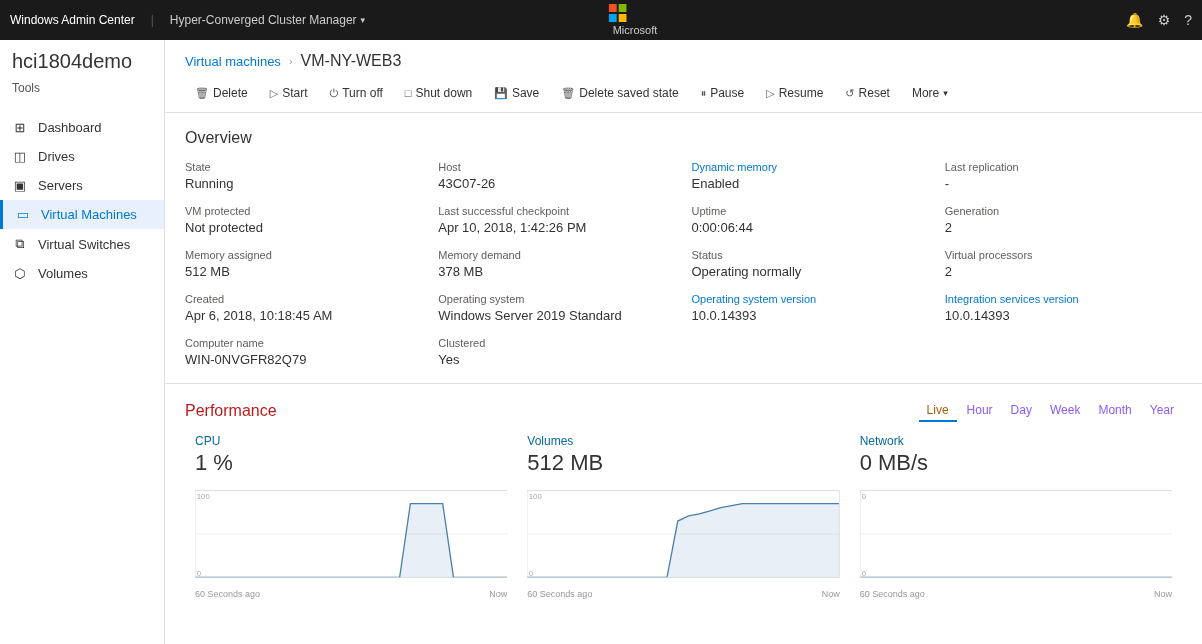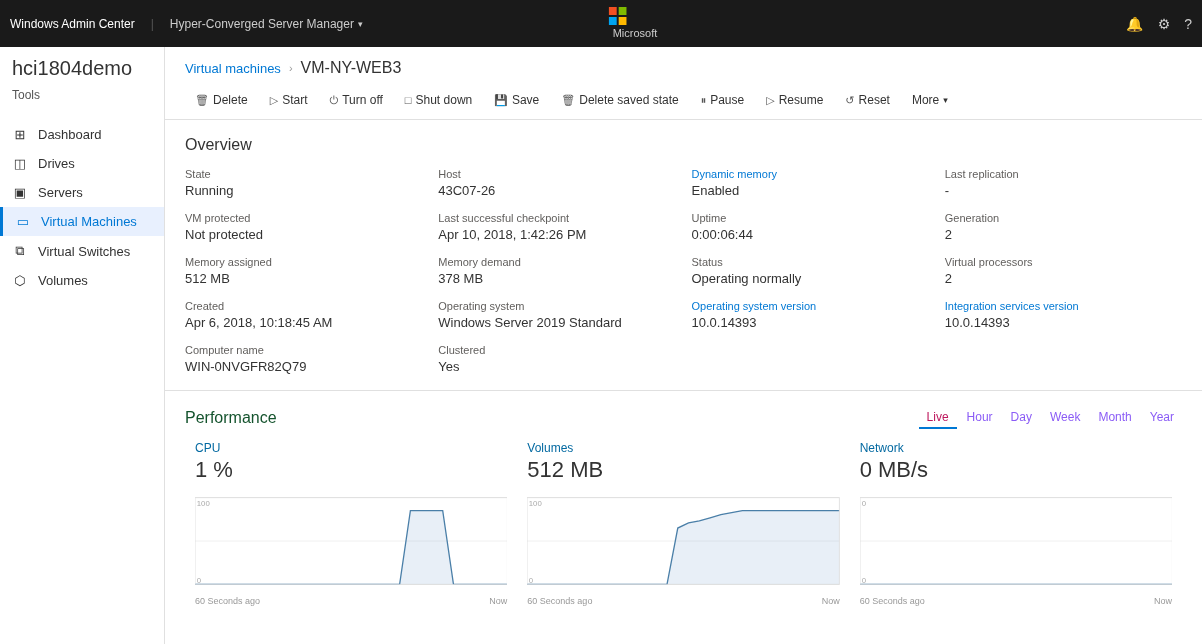--- a/index.html
+++ b/index.html
@@ -2,21 +2,21 @@
 <html><head>
   <meta charset="utf-8">
   <style>
     * { box-sizing: border-box; margin: 0; padding: 0; }
     body { font-family: 'Segoe UI', Arial, sans-serif; font-size: 13px; background: #fff; color: #333; display: flex; flex-direction: column; height: 644px; overflow: hidden; }
 
     
     .top-nav {
       background: #1a1a1a;
       color: #fff;
-      height: 47px;
+      height: 40px;
       display: flex;
       align-items: center;
       padding: 0 10px;
       justify-content: space-between;
       flex-shrink: 0;
     }
     .top-nav-left { display: flex; align-items: center; gap: 16px; }
     .top-nav-brand { font-size: 12px; font-weight: 400; color: #fff; }
     .top-nav-separator { color: #555; font-size: 12px; }
     .top-nav-cluster { font-size: 12px; color: #ccc; display: flex; align-items: center; gap: 4px; cursor: pointer; }
@@ -64,45 +64,45 @@
     .overview-label { font-size: 11px; color: #605e5c; margin-bottom: 3px; }
     .overview-label.link { color: #0078d4; cursor: pointer; }
     .overview-value { font-size: 13px; color: #333; }
 
     
     .section-divider { border: none; border-top: 1px solid #e0e0e0; margin: 0; }
 
     
     .perf-section { padding: 16px 20px; }
     .perf-header { display: flex; align-items: center; justify-content: space-between; margin-bottom: 12px; }
-    .perf-title { font-size: 16px; font-weight: 400; color: #14532d; }
+    .perf-title { font-size: 16px; font-weight: 400; color: #b91c1c; }
     .perf-time-tabs { display: flex; align-items: center; gap: 2px; }
     .perf-tab { padding: 3px 8px; font-size: 12px; cursor: pointer; color: #8b5cf6; border-bottom: 2px solid transparent; }
-    .perf-tab.active { color: #be185d; border-bottom-color: #0078d4; }
+    .perf-tab.active { color: #a16207; border-bottom-color: #0078d4; }
 
     .perf-charts { display: grid; grid-template-columns: repeat(3, 1fr); gap: 0; }
     .perf-chart { padding: 0 10px; }
     .perf-chart-label { font-size: 12px; color: #0369a1; }
     .perf-chart-value { font-size: 22px; font-weight: 300; margin: 2px 0 8px; }
     .chart-x-labels { display: flex; justify-content: space-between; font-size: 9px; color: #999; margin-top: 2px; }
 
     
     .content::-webkit-scrollbar { width: 8px; }
     .content::-webkit-scrollbar-track { background: #f5f5f5; }
     .content::-webkit-scrollbar-thumb { background: #ccc; }
   </style>
 </head>
 <body>
 
 <div class="top-nav">
   <div class="top-nav-left">
     <span class="top-nav-brand">Windows Admin Center</span>
     <span class="top-nav-separator">|</span>
     <span class="top-nav-cluster">
-      <span>Hyper-Converged Server Manager</span>
+      <span>Hyper-Converged Cluster Manager</span>
       <span style="font-size:9px;">▾</span>
     </span>
   </div>
   <div class="top-nav-center">
     <div class="ms-logo" title="Microsoft">
     <svg width="18" height="18" viewBox="0 0 18 18">
       <rect x="0" y="0" width="8" height="8" fill="#f25022"></rect>
       <rect x="10" y="0" width="8" height="8" fill="#7fba00"></rect>
       <rect x="0" y="10" width="8" height="8" fill="#00a4ef"></rect>
       <rect x="10" y="10" width="8" height="8" fill="#ffb900"></rect>

